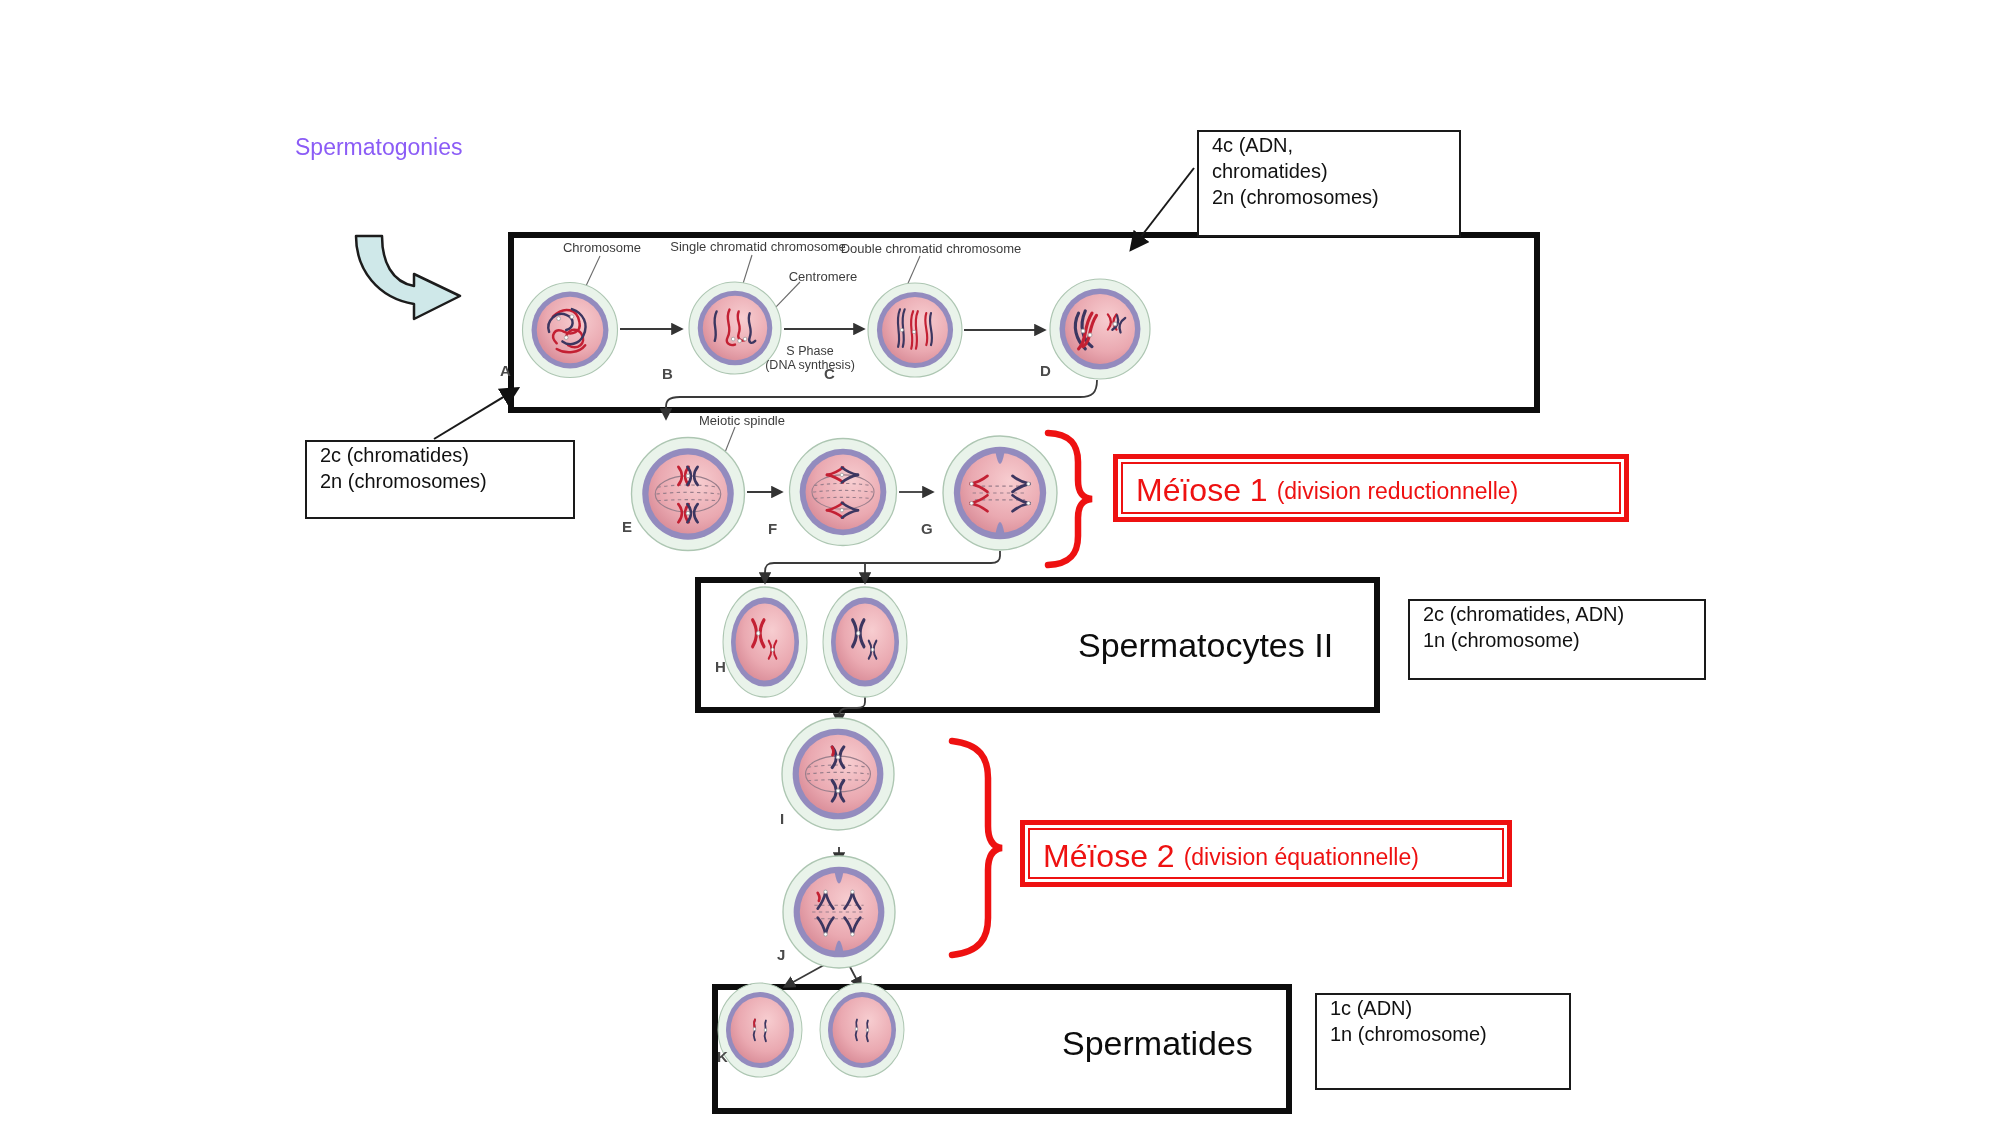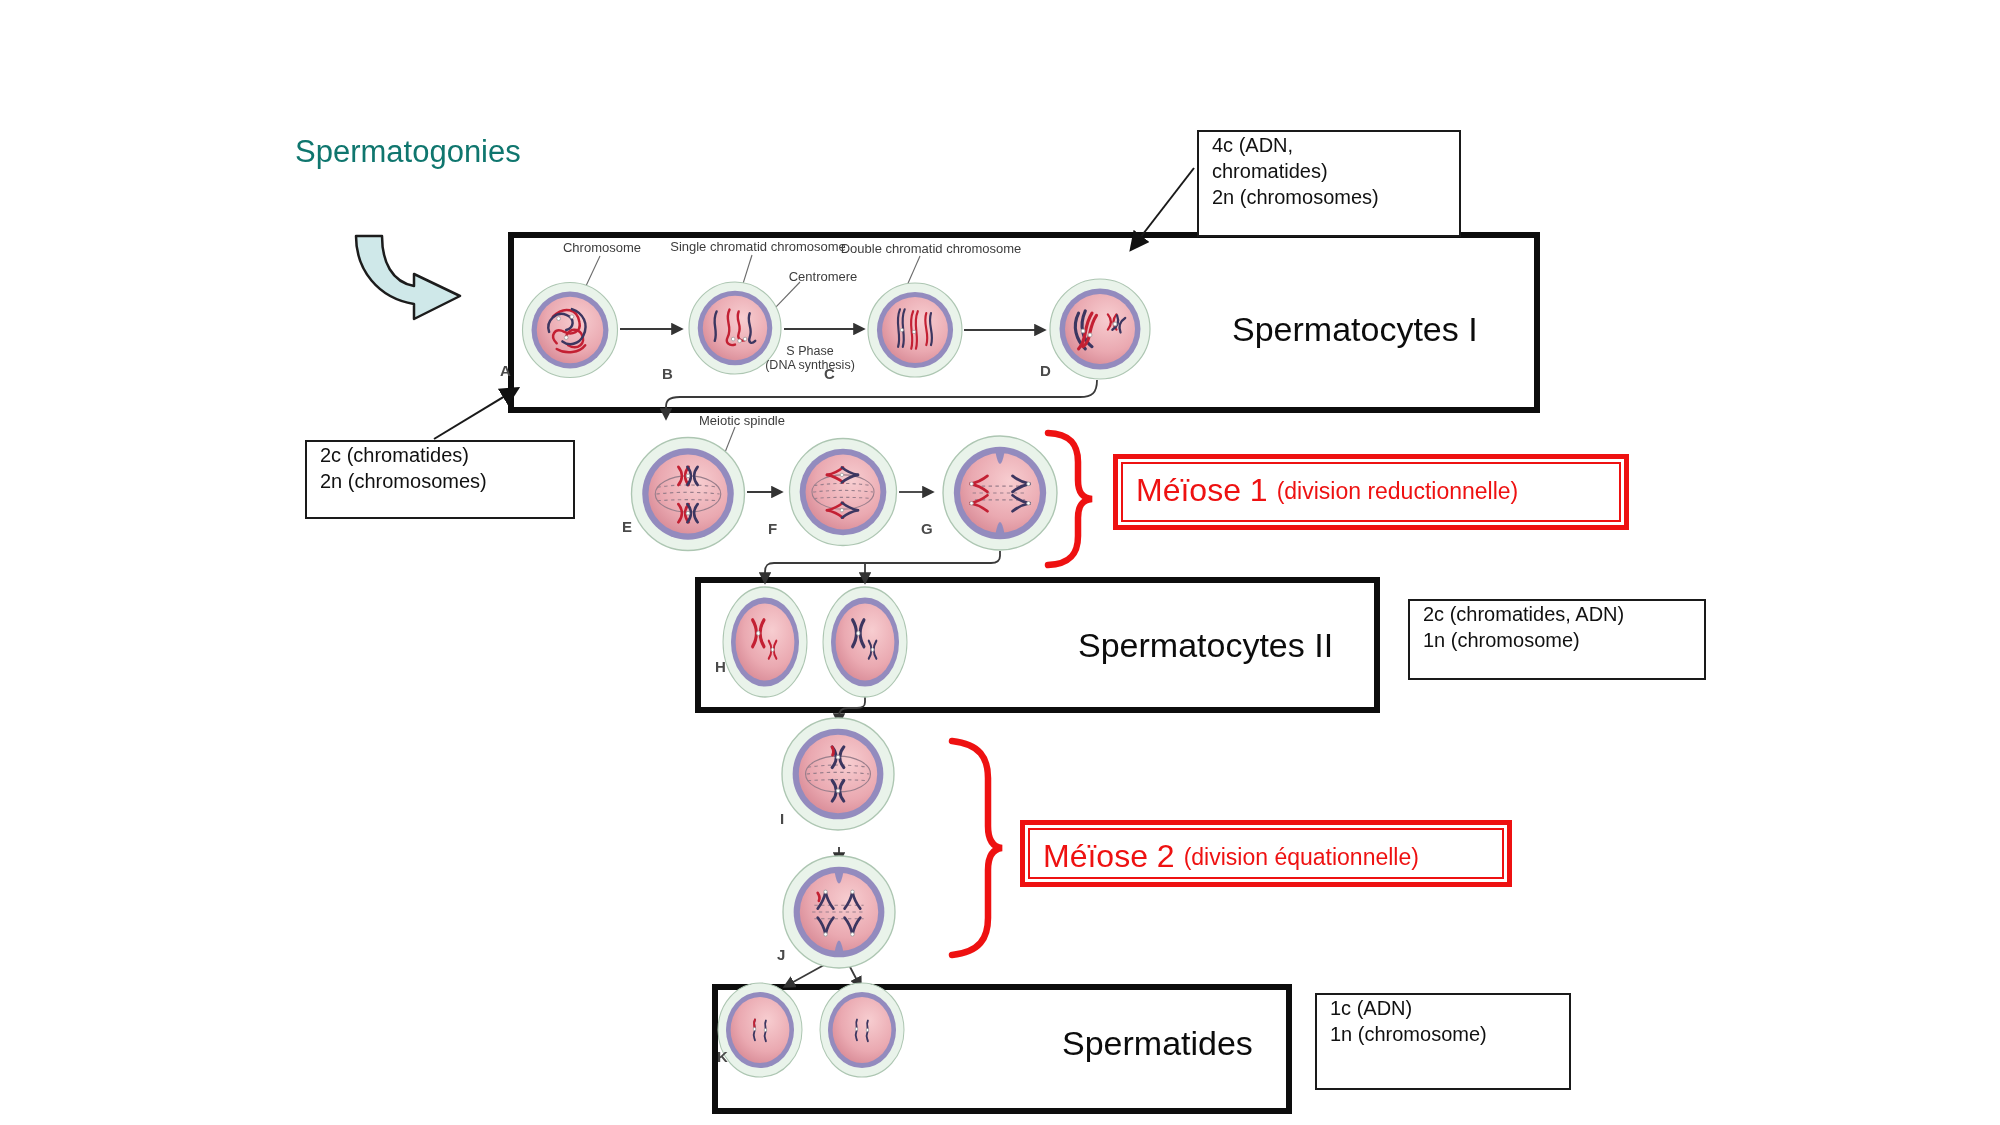--- a/index.html
+++ b/index.html
@@ -6,21 +6,21 @@
   html,body { background:#fff; }
   #canvas {
     position:relative; width:2000px; height:1125px; background:#ffffff;
     font-family:"Liberation Sans", sans-serif; color:#111; overflow:hidden;
   }
   .abs { position:absolute; }
   .title {
     top:22px; left:930px; transform:translateX(-50%);
     font-size:57px; letter-spacing:0px; white-space:nowrap; color:#0c0c0c;
   }
-  .big-label { font-size:31px; color:#0f766e; white-space:nowrap; }
+  .big-label { font-size:23px; color:#8b5cf6; white-space:nowrap; }
   .flow-box { border:6px solid #0d0d0d; background:transparent; }
   .stage-label { font-size:34px; color:#0c0c0c; white-space:nowrap; }
   .note-box {
     border:2.5px solid #1a1a1a; background:#ffffff;
     font-size:20px; line-height:26px; padding:0 13px; white-space:nowrap; z-index:6;
   }
   .red-box { border:5px solid #ee1111; background:#fff; z-index:6; }
   .red-box-inner {
     border:2px solid #ee1111; margin:3px; height:calc(100% - 6px);
     display:flex; align-items:baseline; padding:8px 6px 8px 13px; white-space:nowrap;
@@ -34,21 +34,20 @@
 </style>
 </head>
 <body>
 
 <div id="canvas">
 
 
   <div class="abs big-label" style="left:295px; top:134px;">Spermatogonies</div>
 
   <div class="abs flow-box" style="left:508px; top:232px; width:1032px; height:181px;"></div>
-  <div class="abs stage-label" style="left:1232px; top:310px;">Spermatocytes I</div>
 
   <div class="abs flow-box" style="left:695px; top:577px; width:685px; height:136px;"></div>
   <div class="abs stage-label" style="left:1078px; top:626px;">Spermatocytes II</div>
 
   <div class="abs flow-box" style="left:712px; top:984px; width:580px; height:130px;"></div>
   <div class="abs stage-label" style="left:1062px; top:1024px;">Spermatides</div>
 
   <div class="abs note-box" style="left:1197px; top:130px; width:264px; height:107px;">
     <div>4c (ADN,</div>
     <div>chromatides)</div>
@@ -63,21 +62,21 @@
   <div class="abs note-box" style="left:1408px; top:599px; width:298px; height:81px;">
     <div>2c (chromatides, ADN)</div>
     <div>1n (chromosome)</div>
   </div>
 
   <div class="abs note-box" style="left:1315px; top:993px; width:256px; height:97px;">
     <div>1c (ADN)</div>
     <div>1n (chromosome)</div>
   </div>
 
-  <div class="abs red-box" style="left:1113px; top:454px; width:516px; height:76px;">
+  <div class="abs red-box" style="left:1113px; top:454px; width:516px; height:68px;">
     <div class="red-box-inner">
       <span class="red-main">Méïose 1</span>
       <span class="red-detail">(division reductionnelle)</span>
     </div>
   </div>
 
   <div class="abs red-box" style="left:1020px; top:820px; width:492px; height:67px;">
     <div class="red-box-inner">
       <span class="red-main">Méïose 2</span>
       <span class="red-detail">(division équationnelle)</span>

